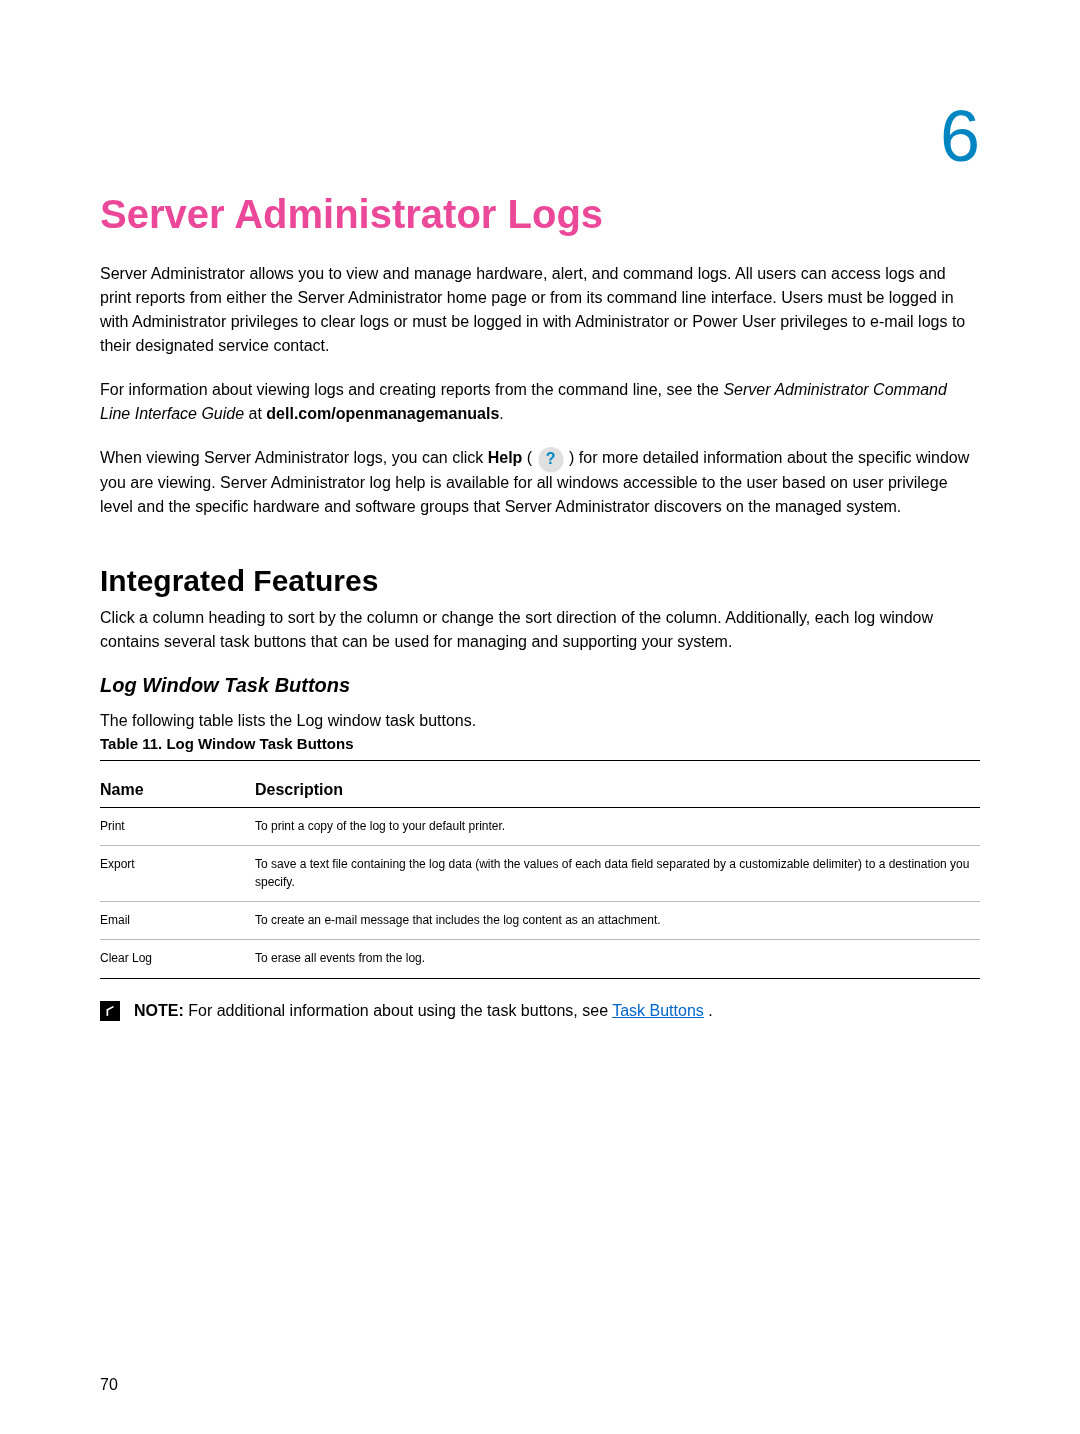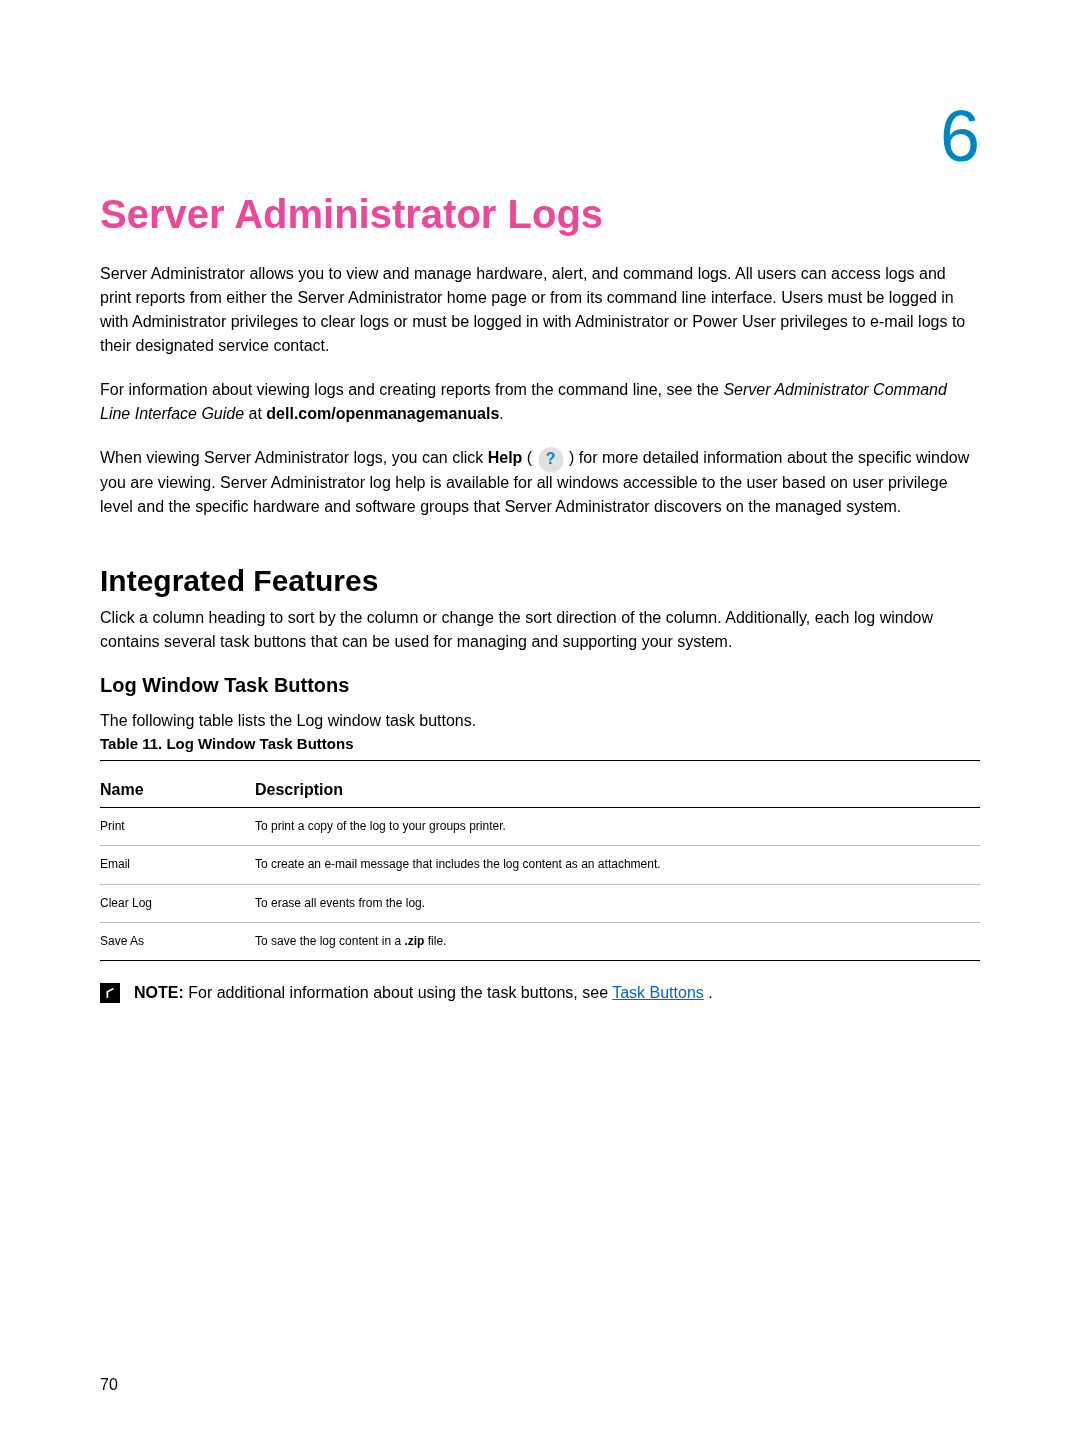--- a/index.html
+++ b/index.html
@@ -55,20 +55,21 @@
       font-weight: 600;
       color: #000;
       margin-top: 45px;
       margin-bottom: 8px;
     }
     h3 {
       font-size: 20px;
       font-weight: 600;
       color: #000;
       margin-bottom: 15px;
+      font-style: italic;
     }
     .table-caption {
       font-size: 15px;
       font-weight: 600;
       margin-bottom: 8px;
     }
     .table-intro {
       font-size: 16px;
       margin-bottom: 5px;
     }
@@ -172,35 +173,33 @@
 <table>
   <thead>
     <tr>
       <th>Name</th>
       <th>Description</th>
     </tr>
   </thead>
   <tbody>
     <tr>
       <td>Print</td>
-      <td>To print a copy of the log to your groups printer.</td>
+      <td>To print a copy of the log to your default printer.</td>
+    </tr>
+    <tr>
+      <td>Export</td>
+      <td>To save a text file containing the log data (with the values of each data field separated by a customizable delimiter) to a destination you specify.</td>
     </tr>
     <tr>
       <td>Email</td>
       <td>To create an e-mail message that includes the log content as an attachment.</td>
     </tr>
     <tr>
       <td>Clear Log</td>
       <td>To erase all events from the log.</td>
-    </tr>
-    <tr>
-      <td>Save As</td>
-      <td>
-        <span>To save the log content in a </span><strong>.zip</strong><span> file.</span>
-      </td>
     </tr>
   </tbody>
 </table>
 
 <div class="note-block">
   <div class="note-icon">
     <svg viewBox="0 0 16 16">
       <path d="M12 2 L4 6 L4 14 L6 13 L6 7 L12 4 Z" fill="#fff"></path>
     </svg>
   </div>

